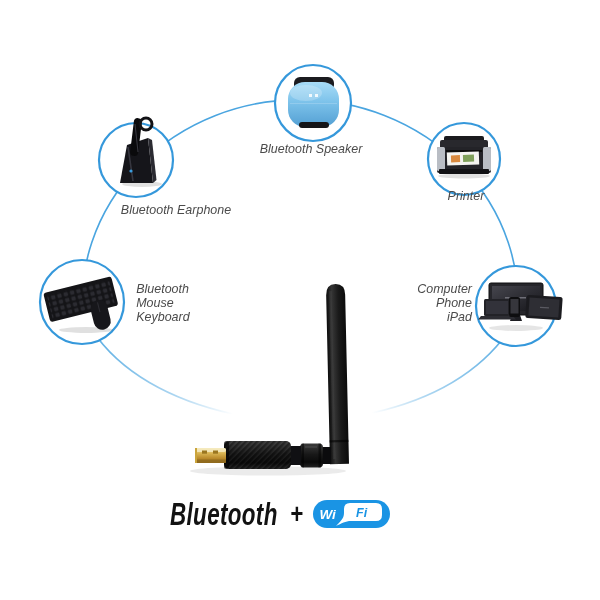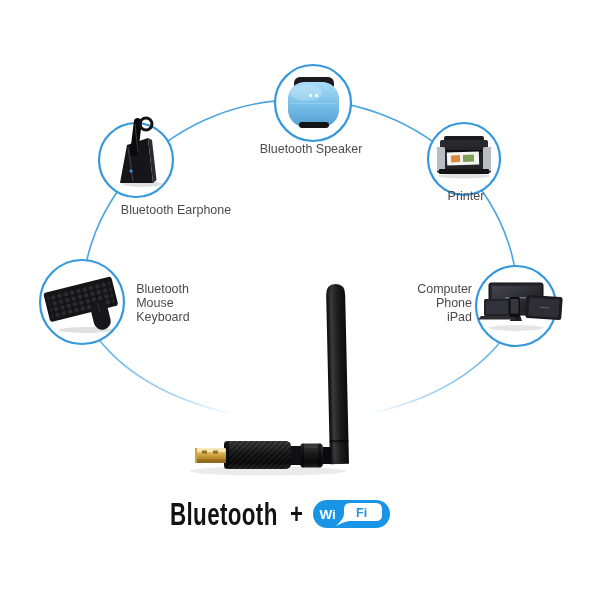--- a/index.html
+++ b/index.html
@@ -1,18 +1,19 @@
 <!DOCTYPE html>
 <html><head>
 <meta charset="utf-8">
 <style>
   html,body{margin:0;padding:0;background:#ffffff;}
   .stage{
     position:relative;width:600px;height:600px;background:#ffffff;overflow:hidden;
     font-family:"Liberation Sans", sans-serif;
+    font-style:italic;
   }
   .stage svg.scene{position:absolute;left:0;top:0;}
   .dev-label{
     position:absolute;color:#4b4b4b;font-size:13px;line-height:14px;
     transform:scaleX(.96);transform-origin:center;
   }
   .dev-label.center{text-align:center;}
   .dev-label.left{text-align:left;}
   .dev-label.right{text-align:right;}
   .caption-product{

